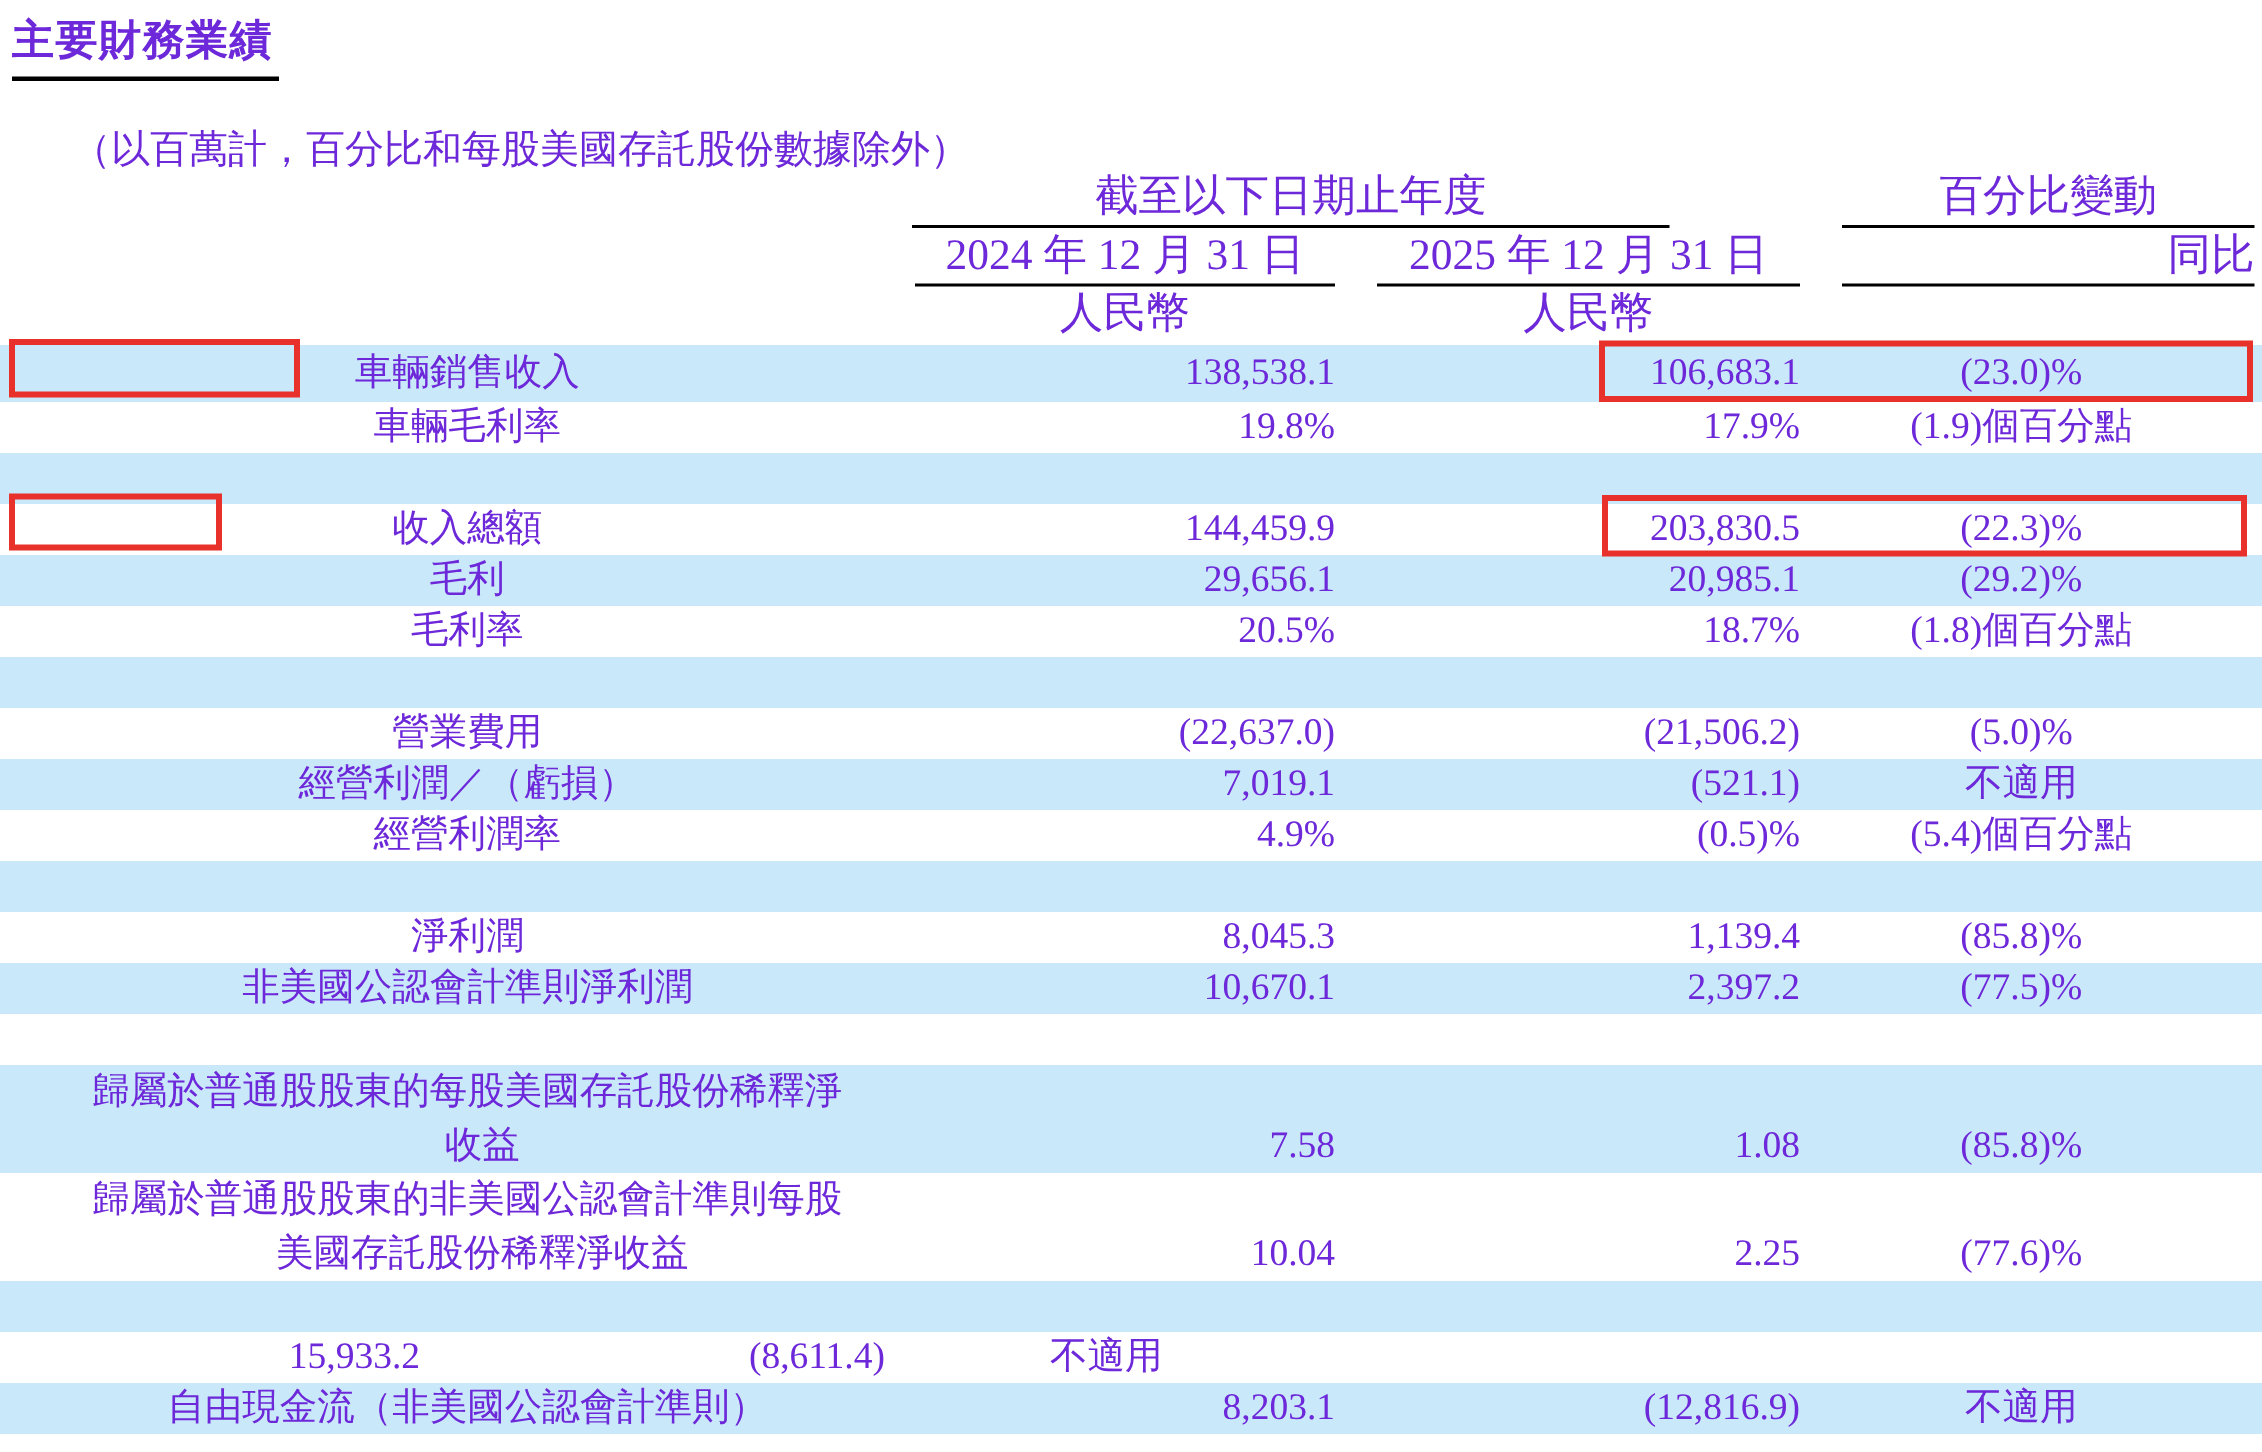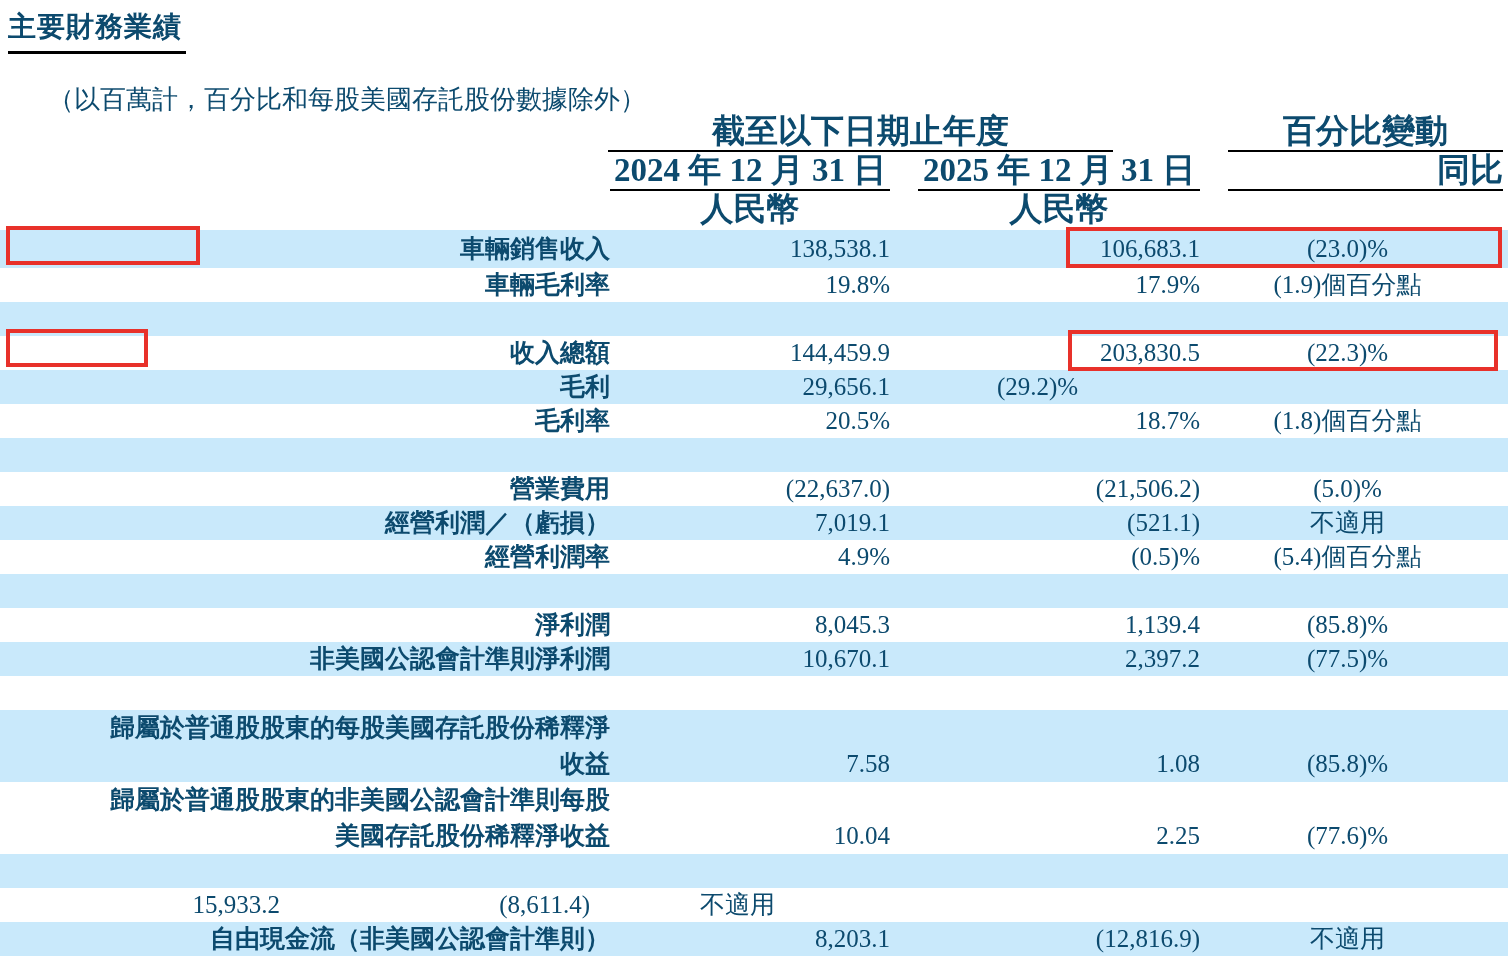--- a/index.html
+++ b/index.html
@@ -1,30 +1,30 @@
 <!DOCTYPE html>
 <html style="--band: #c9e9fb; --hl: #e8312a;"><head>
 <meta charset="utf-8">
 <style>
   html,body{margin:0;padding:0;background:#fff;}
   .page{
     position:relative; width:1508px; height:968px; overflow:hidden;
-    background:#fff; color:#0c4a6e;
+    background:#fff; color:#6d28d9;
     font-family:"Liberation Serif","DejaVu Serif",serif;
     font-size:25px;
   }
   .title{
     position:absolute; left:8px; top:8px;
     font-size:28px; font-weight:bold; letter-spacing:1px;
     border-bottom:3px solid #000; padding:0 4px 5px 0;
   }
   .subtitle{position:absolute; left:8px; top:82px; font-size:26px;margin-left:40px;}
   .hcell{
-    position:absolute; font-weight:bold; text-align:center;
-    line-height:36px; font-size:33px; white-space:nowrap;
+    position:absolute; font-weight:normal; text-align:center;
+    line-height:36px; font-size:29px; white-space:nowrap;
   }
   .h-period{left:608px; top:113px; width:505px;}
   .h-change{left:1228px; top:113px; width:275px;}
   .h-2024{left:610px; top:152px; width:280px;}
   .h-2025{left:918px; top:152px; width:282px;}
   .h-yoy{left:1228px; top:152px; width:275px;text-align:right;}
   .h-rmb1{left:610px; top:191px; width:280px;}
   .h-rmb2{left:918px; top:191px; width:282px;}
   .rule{position:absolute; height:0; border-top:2px solid #000;}
   .rule-a1{left:608px; top:150px; width:505px;}
@@ -33,21 +33,21 @@
   .rule-b2{left:918px; top:189px; width:282px;}
   .rule-b3{left:1228px; top:189px; width:275px;}
   .table-body{position:absolute; left:0; top:230px; width:1508px;}
   .row{display:flex; height:34px; align-items:center;}
   .row.first{height:38px;}
   .row.double{height:72px; align-items:flex-end;}
   .row.band{background:var(--band,#c9e9fb);}
   .cell{line-height:34px; white-space:nowrap;}
   .row.first .cell{line-height:38px;}
   .row.double .cell{line-height:36px;}
-  .c-label{width:597px; padding-left:13px; text-align:right;font-weight:bold;}
+  .c-label{width:597px; padding-left:13px; text-align:center;}
   .c-v1{width:280px; text-align:right;}
   .c-v2{width:310px; text-align:right;}
   .c-chg{width:295px; text-align:center;}
   .lab2{padding-left:20px;}
   .hlbox{position:absolute; border:4px solid var(--hl,#e8312a);}
   .box-a{left:6px;   top:226px; width:186px; height:31px;}
   .box-b{left:1066px; top:227px; width:428px; height:33px;}
   .box-c{left:6px;   top:329px; width:134px; height:30px;}
   .box-d{left:1068px; top:330px; width:422px; height:33px;}
 </style>
@@ -95,20 +95,21 @@
       </div>
       <div class="row plain">
         <div class="cell c-label">收入總額</div>
         <div class="cell c-v1">144,459.9</div>
         <div class="cell c-v2">203,830.5</div>
         <div class="cell c-chg">(22.3)%</div>
       </div>
       <div class="row band">
         <div class="cell c-label">毛利</div>
         <div class="cell c-v1">29,656.1</div>
+        <div class="cell c-v2">20,985.1</div>
         <div class="cell c-chg">(29.2)%</div>
       </div>
       <div class="row plain">
         <div class="cell c-label">毛利率</div>
         <div class="cell c-v1">20.5%</div>
         <div class="cell c-v2">18.7%</div>
         <div class="cell c-chg">(1.8)個百分點</div>
       </div>
       <div class="row band">
         <div class="cell c-label"></div>

